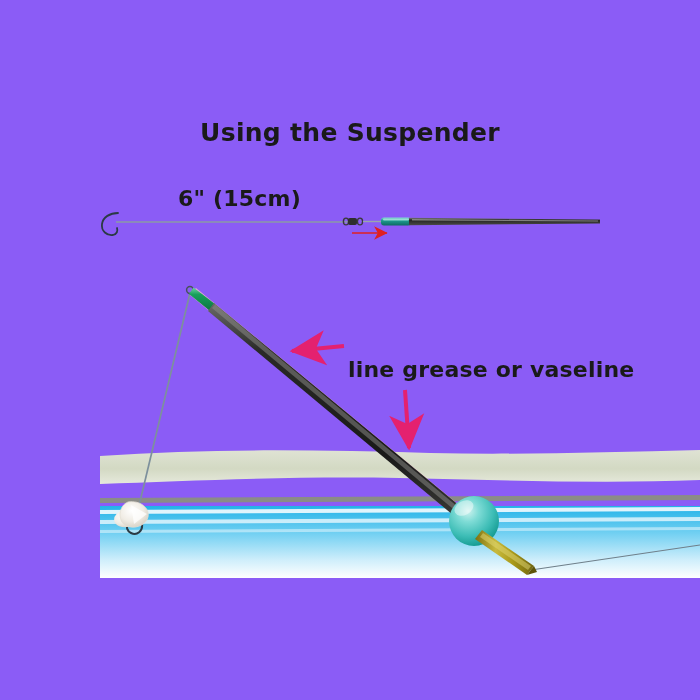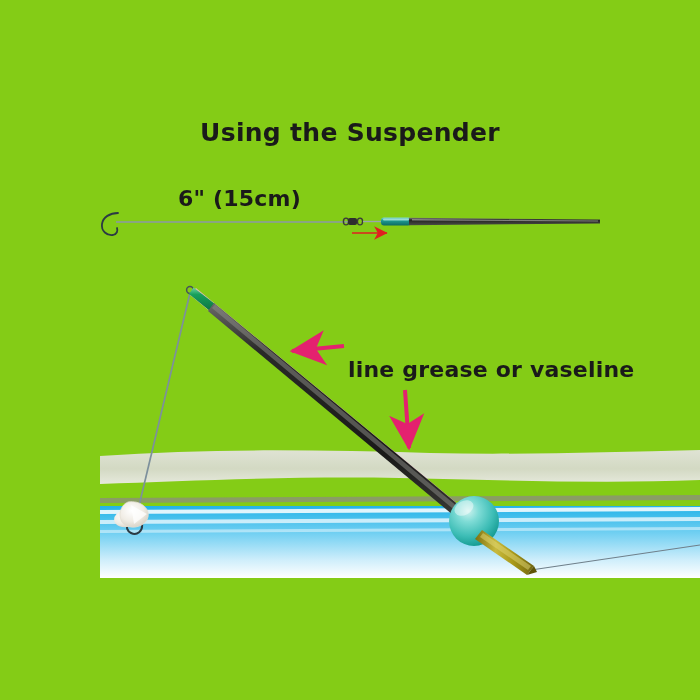--- a/index.html
+++ b/index.html
@@ -7,21 +7,21 @@
     padding: 0;
     background: #ffffff;
   }
   body {
     font-family: "DejaVu Sans", sans-serif;
   }
   #stage {
     position: relative;
     width: 700px;
     height: 700px;
-    background: #84cc16;
+    background: #8b5cf6;
     overflow: hidden;
   }
   #stage svg {
     position: absolute;
     left: 0;
     top: 0;
   }
   .ttl {
     font-family: "DejaVu Sans", sans-serif;
     font-weight: bold;

